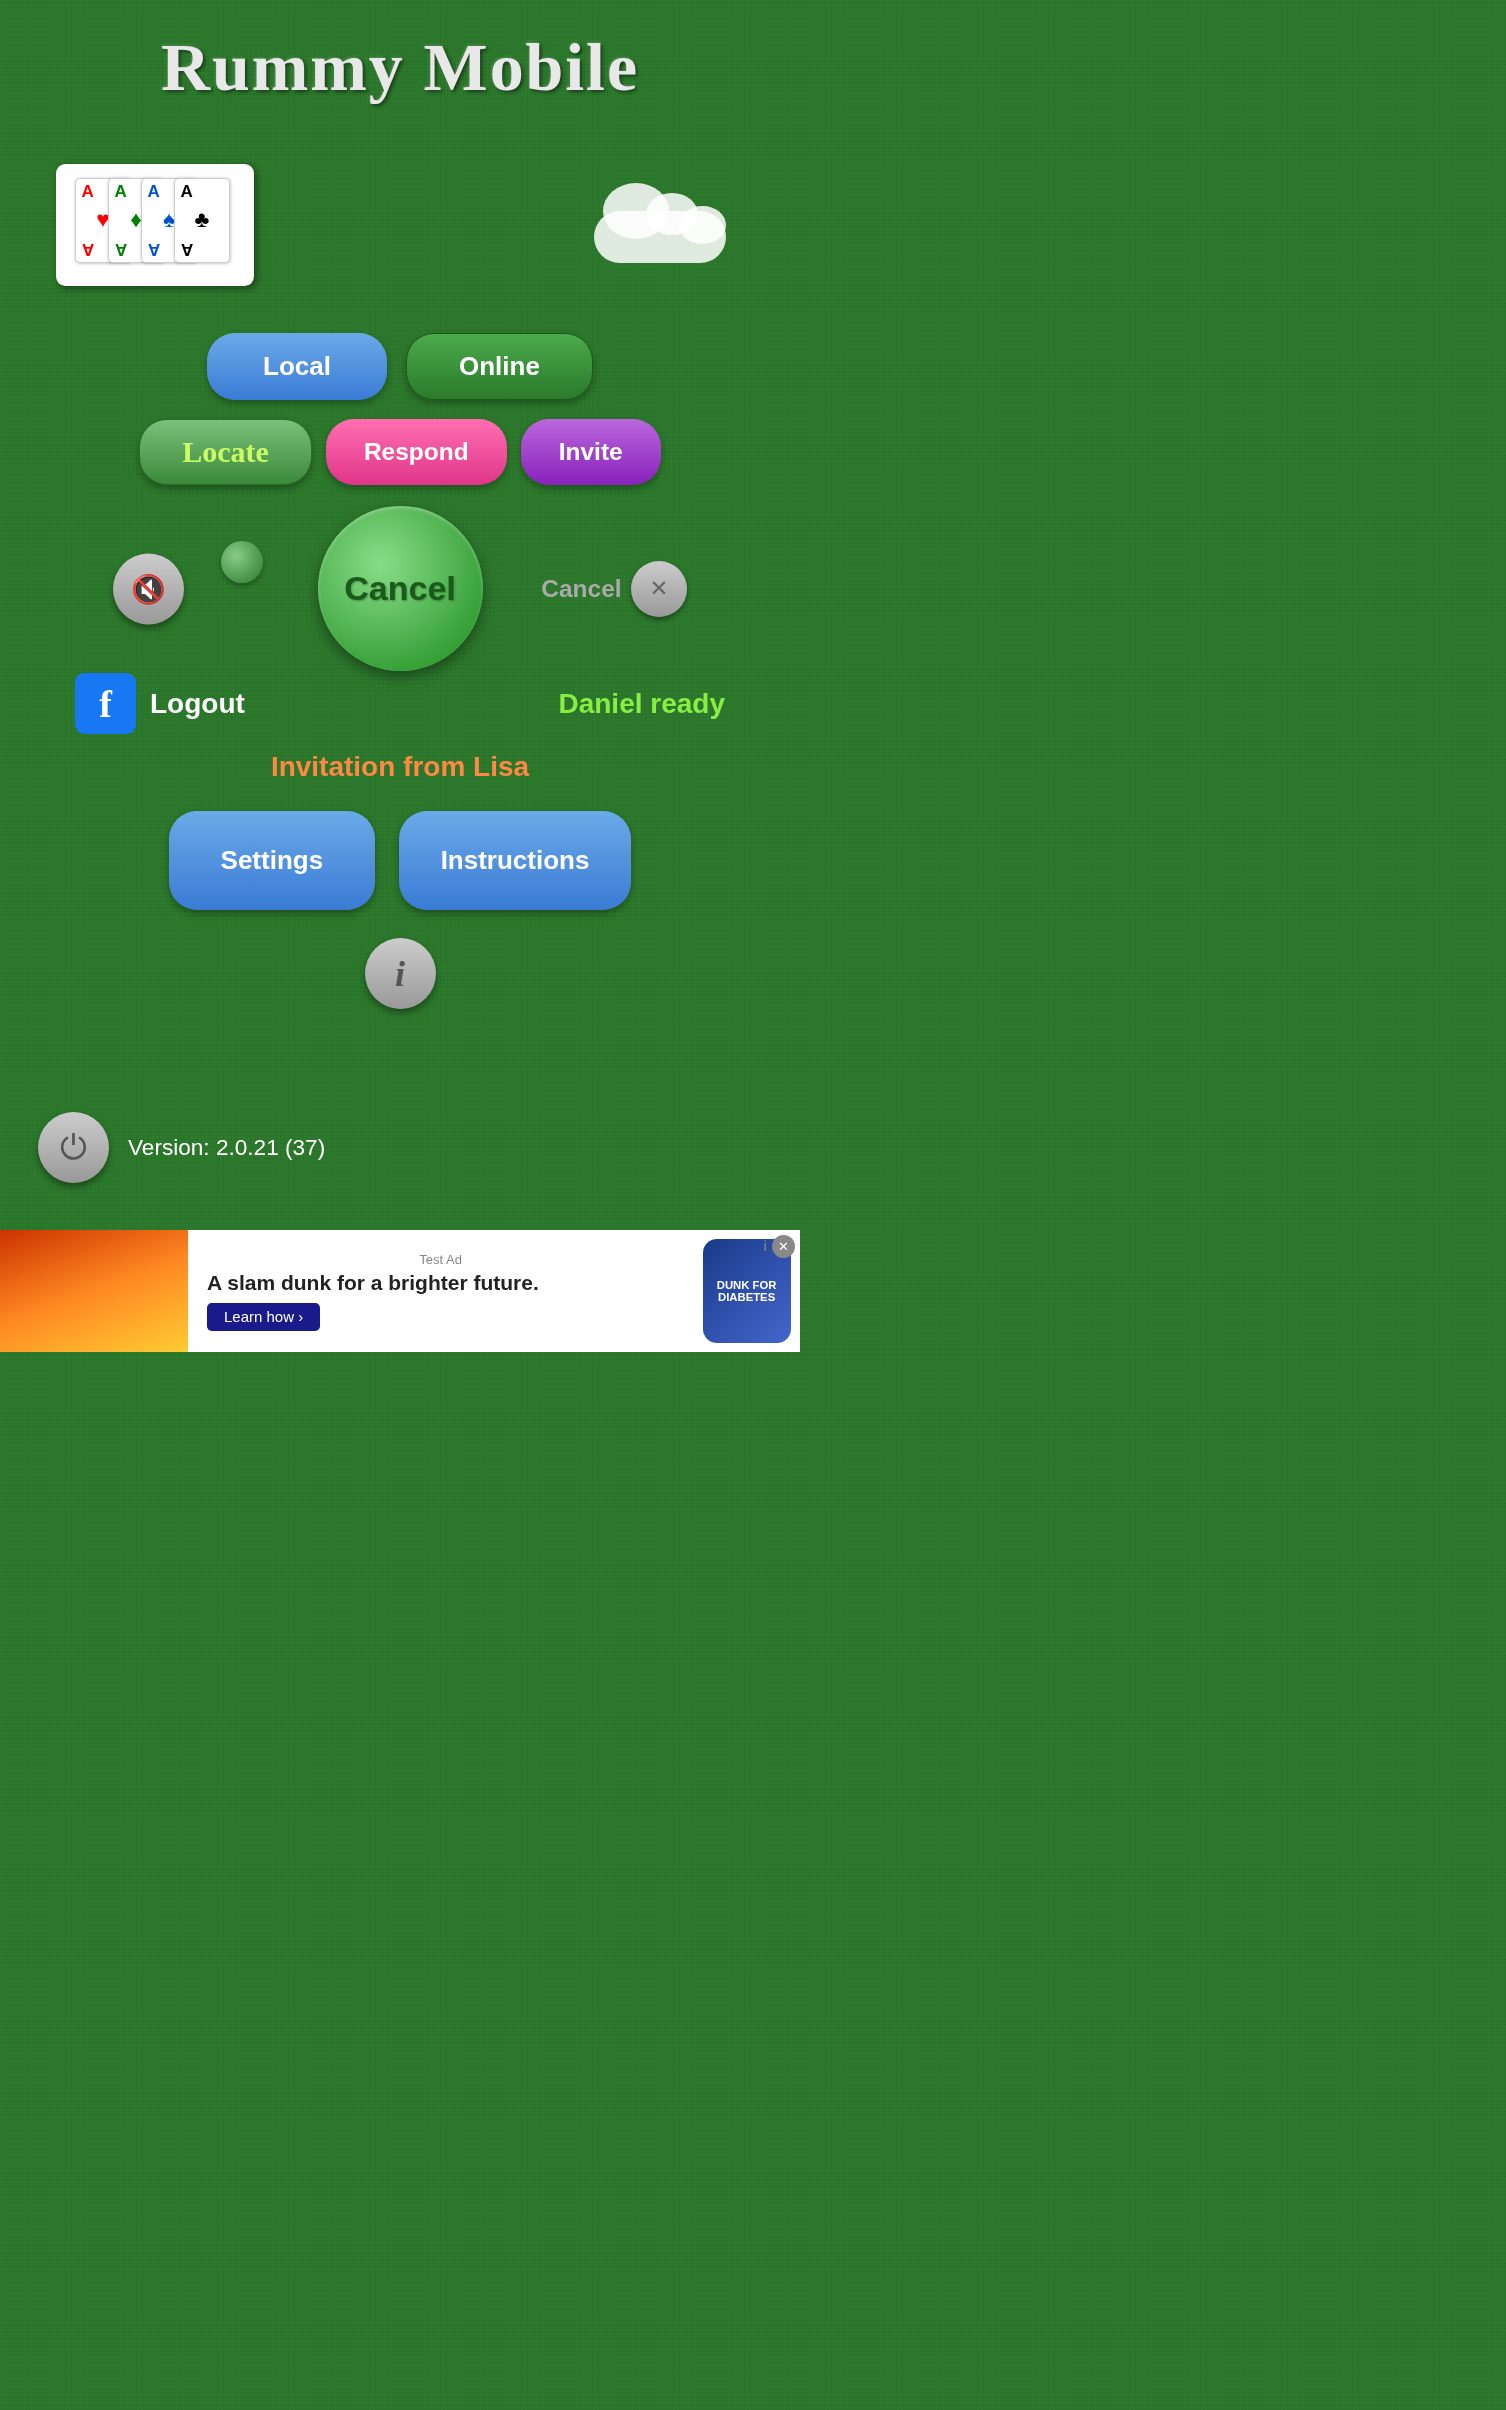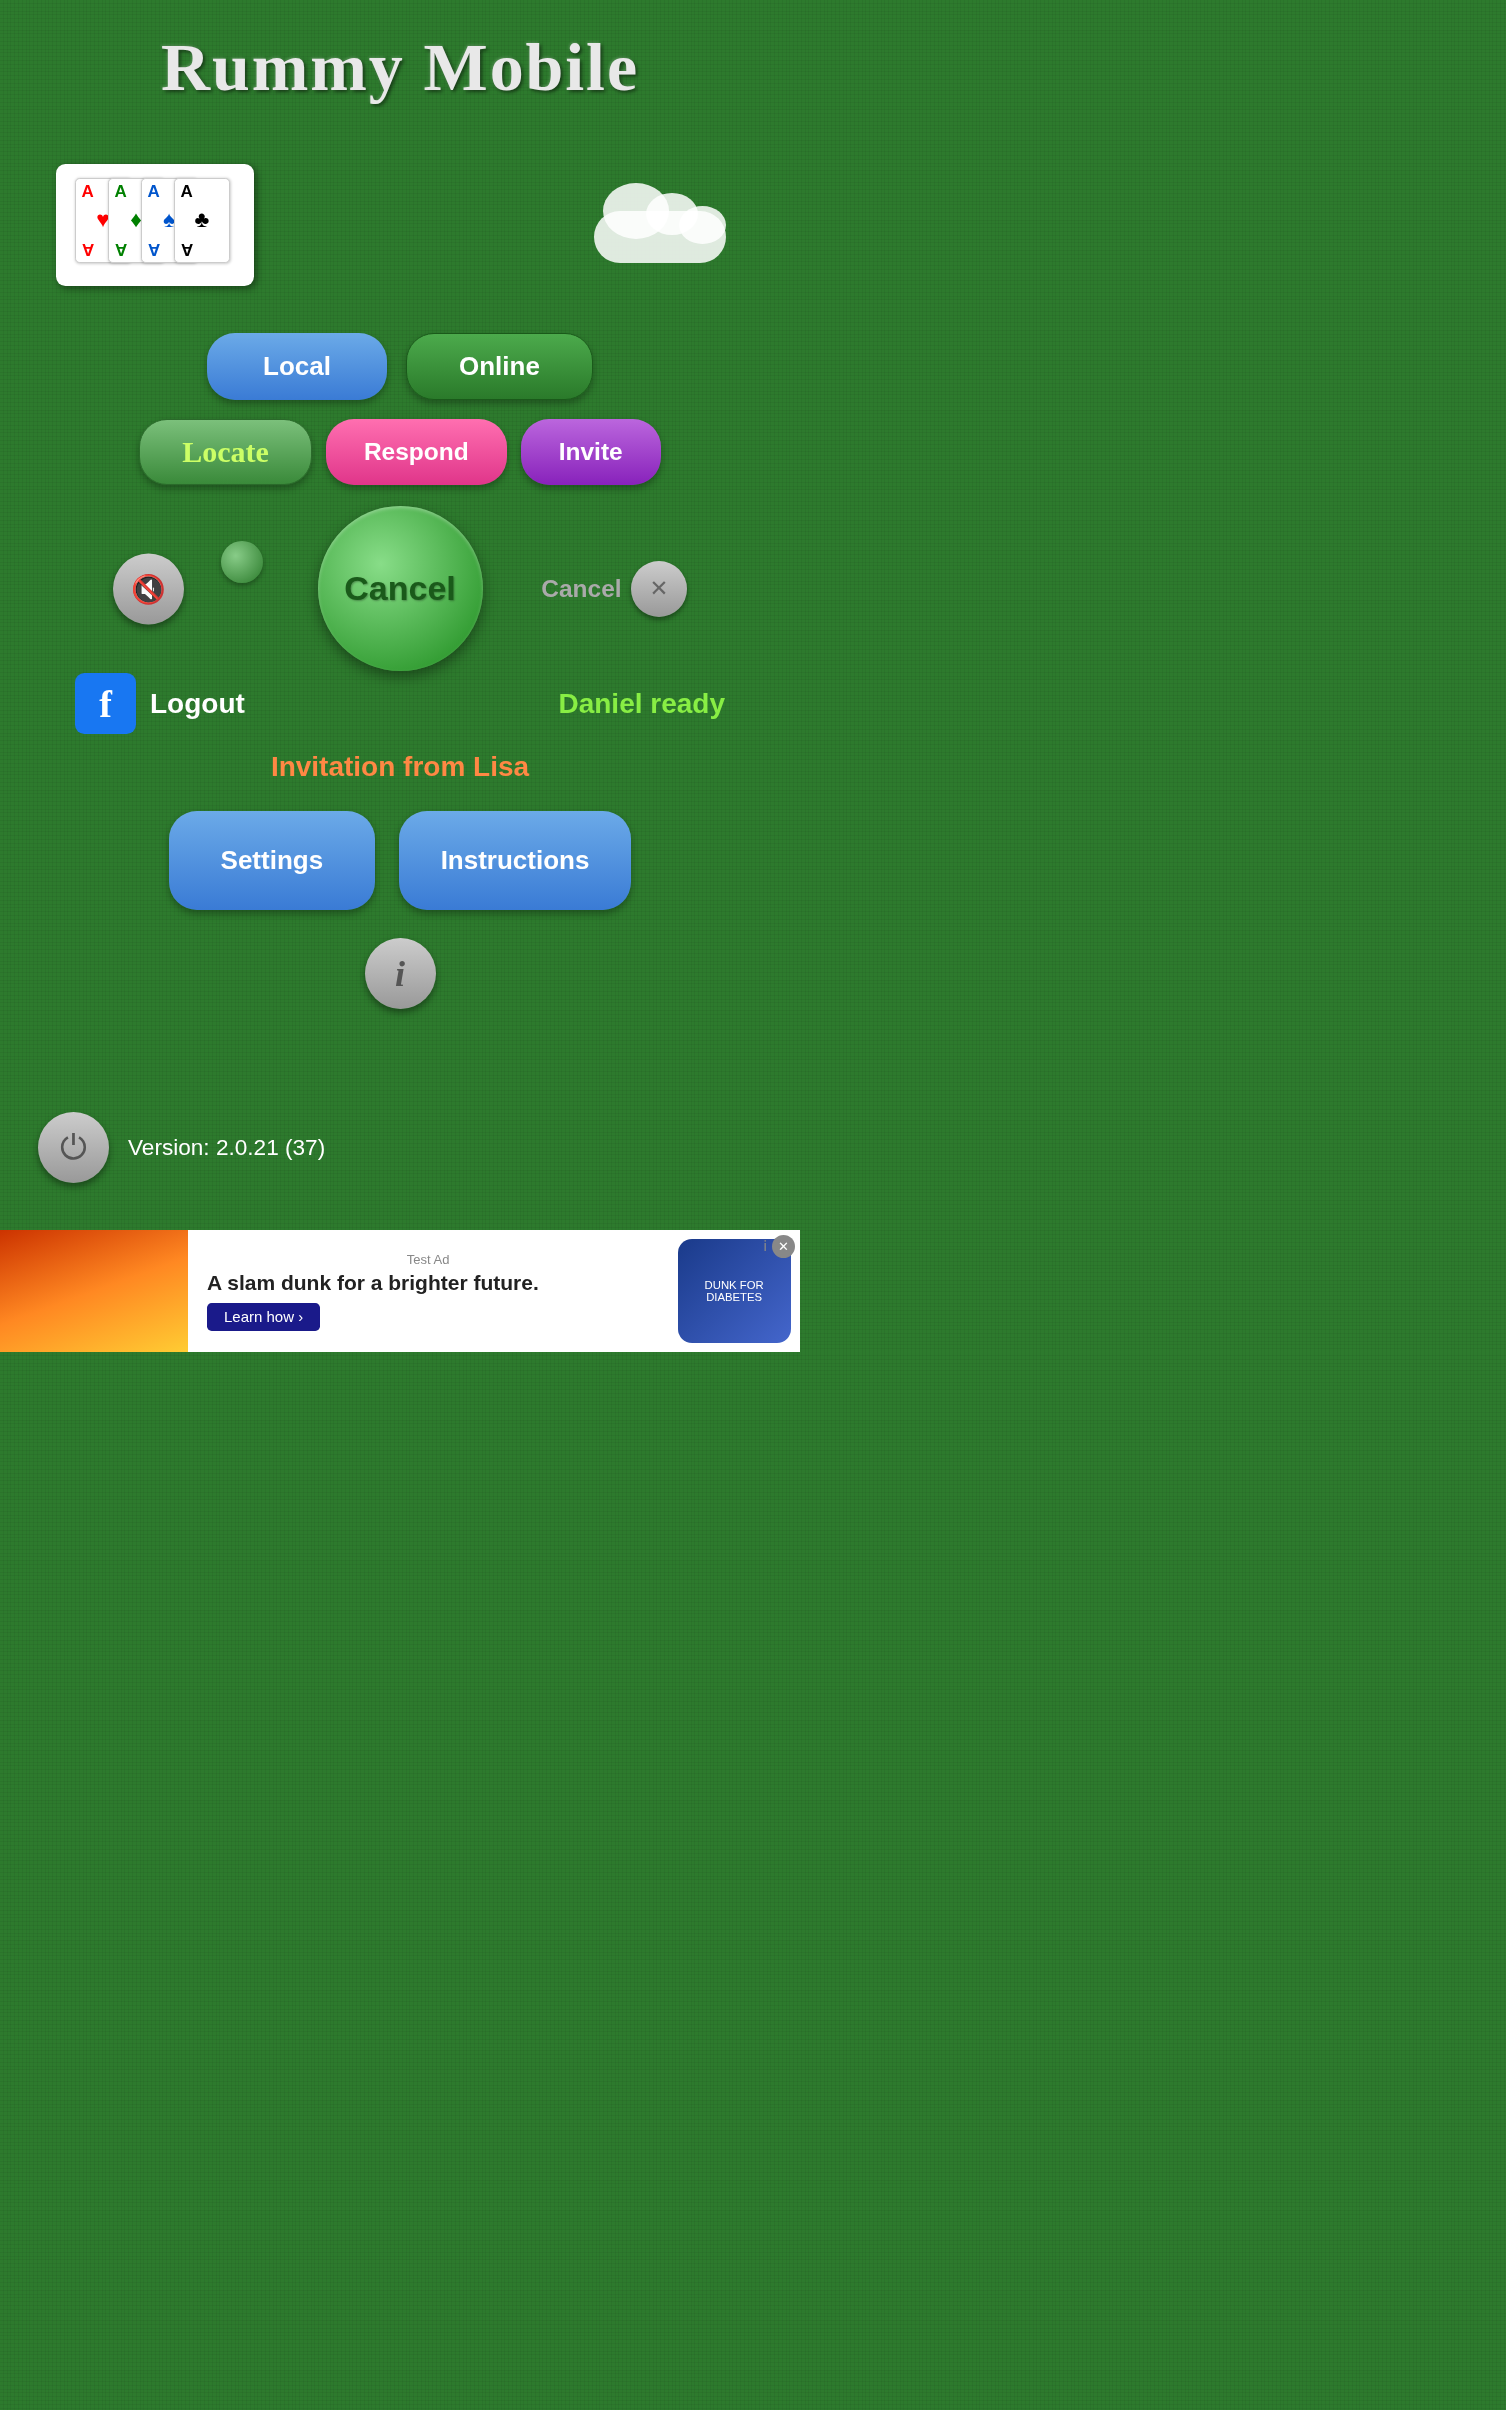--- a/index.html
+++ b/index.html
@@ -519,31 +519,31 @@
       background: #1a1a8a;
       color: white;
       border: none;
       border-radius: 4.7px;
       padding: 5.6px 17px;
       font-size: 15px;
       cursor: pointer;
     }
 
     .ad-right {
-      width: 113px;
+      width: 88px;
       height: 104px;
       margin: 9.4px;
       background: linear-gradient(135deg, #1a3a8a, #4466cc);
       border-radius: 14px;
       display: flex;
       align-items: center;
       justify-content: center;
       color: white;
       font-size: 11.3px;
-      font-weight: normal;
+      font-weight: bold;
       text-align: center;
       flex-shrink: 0;
     }
 
     .ad-close {
       position: absolute;
       top: 4.7px;
       right: 4.7px;
       width: 23.5px;
       height: 23.5px;

